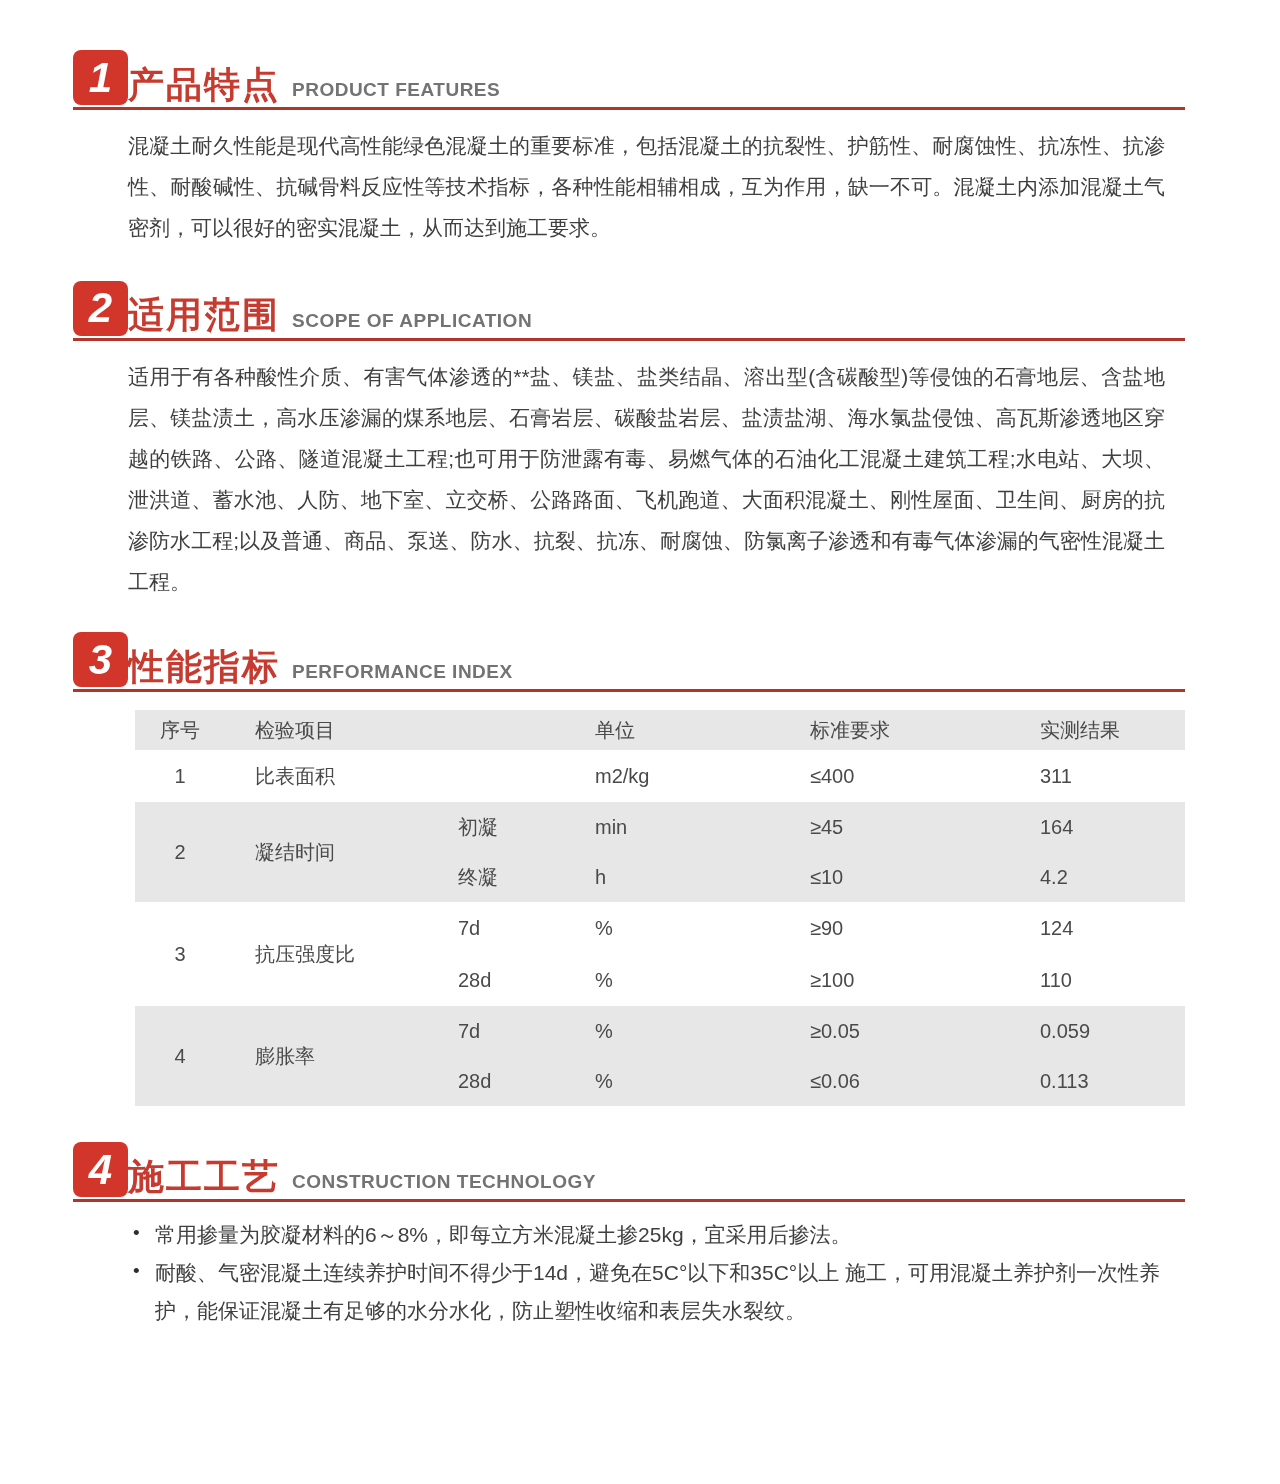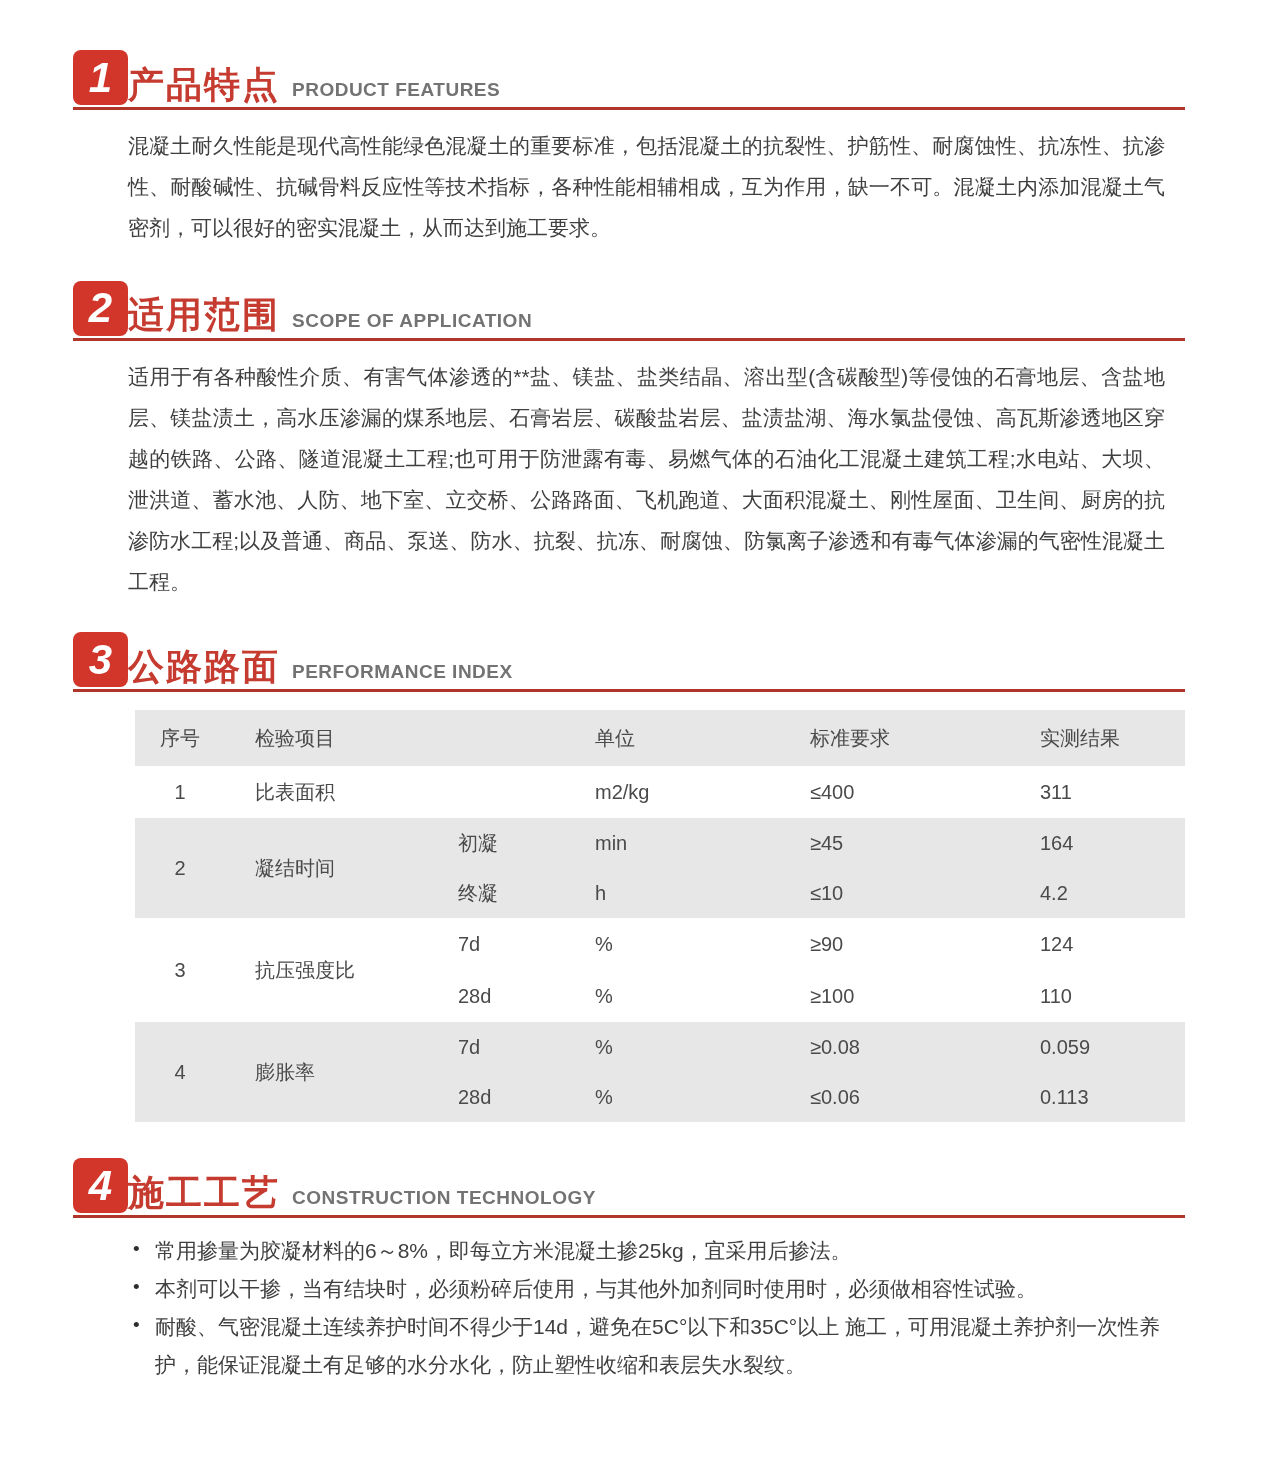--- a/index.html
+++ b/index.html
@@ -46,21 +46,21 @@
   .sec-4{ margin-bottom:46px; }
 
   
   .ptable{ margin:18px 0 0 62px; width:1050px; }
   .trow, .tsub{
     display:grid;
     grid-template-columns:90px 215px 140px 215px 230px 160px;
     align-items:center;
   }
   .shade{ background:#e7e7e7; }
-  .thead{ height:56px; font-size:20px; color:#4a4a4a; }
+  .thead{ height:40px; font-size:20px; color:#4a4a4a; }
   .trow-single{ height:52px; font-size:20px; color:#4a4a4a; }
   .tblock{
     display:grid;
     grid-template-columns:90px 215px 140px 215px 230px 160px;
     grid-template-rows:1fr 1fr;
     height:100px; font-size:20px; color:#4a4a4a;
     align-items:center;
   }
   .tblock-white{ height:104px; }
   .c-no{ text-align:center; }
@@ -108,21 +108,21 @@
       <span class="title-en">SCOPE OF APPLICATION</span>
     </div>
     <p class="body-text">适用于有各种酸性介质、有害气体渗透的**盐、镁盐、盐类结晶、溶出型(含碳酸型)等侵蚀的石膏地层、含盐地层、镁盐渍土，高水压渗漏的煤系地层、石膏岩层、碳酸盐岩层、盐渍盐湖、海水氯盐侵蚀、高瓦斯渗透地区穿越的铁路、公路、隧道混凝土工程;也可用于防泄露有毒、易燃气体的石油化工混凝土建筑工程;水电站、大坝、泄洪道、蓄水池、人防、地下室、立交桥、公路路面、飞机跑道、大面积混凝土、刚性屋面、卫生间、厨房的抗渗防水工程;以及普通、商品、泵送、防水、抗裂、抗冻、耐腐蚀、防氯离子渗透和有毒气体渗漏的气密性混凝土工程。</p>
   </section>
 
   <section class="sec sec-3">
     <div class="sec-header">
       <div class="badge">
         <span>3</span>
       </div>
-      <span class="title-zh">公路路面</span>
+      <span class="title-zh">性能指标</span>
       <span class="title-en">PERFORMANCE INDEX</span>
     </div>
 
     <div class="ptable">
 
       <div class="trow thead shade">
         <div class="c-no">序号</div>
         <div class="c-item">检验项目</div>
         <div class="c-sub"></div>
         <div class="c-unit">单位</div>
@@ -163,39 +163,38 @@
         <div class="c-unit">%</div>
         <div class="c-std">≥100</div>
         <div class="c-res">110</div>
       </div>
 
       <div class="tblock shade">
         <div class="c-no span2">4</div>
         <div class="c-item span2">膨胀率</div>
         <div class="c-sub">7d</div>
         <div class="c-unit">%</div>
-        <div class="c-std">≥0.08</div>
+        <div class="c-std">≥0.05</div>
         <div class="c-res">0.059</div>
         <div class="c-sub">28d</div>
         <div class="c-unit">%</div>
         <div class="c-std">≤0.06</div>
         <div class="c-res">0.113</div>
       </div>
 
     </div>
   </section>
 
   <section class="sec sec-4">
     <div class="sec-header">
       <div class="badge">
         <span>4</span>
       </div>
       <span class="title-zh">施工工艺</span>
       <span class="title-en">CONSTRUCTION TECHNOLOGY</span>
     </div>
     <ul class="bullets">
       <li>常用掺量为胶凝材料的6～8%，即每立方米混凝土掺25kg，宜采用后掺法。</li>
-      <li>本剂可以干掺，当有结块时，必须粉碎后使用，与其他外加剂同时使用时，必须做相容性试验。</li>
       <li>耐酸、气密混凝土连续养护时间不得少于14d，避免在5C°以下和35C°以上 施工，可用混凝土养护剂一次性养护，能保证混凝土有足够的水分水化，防止塑性收缩和表层失水裂纹。</li>
     </ul>
   </section>
 
 </div>
 
 </body></html>

